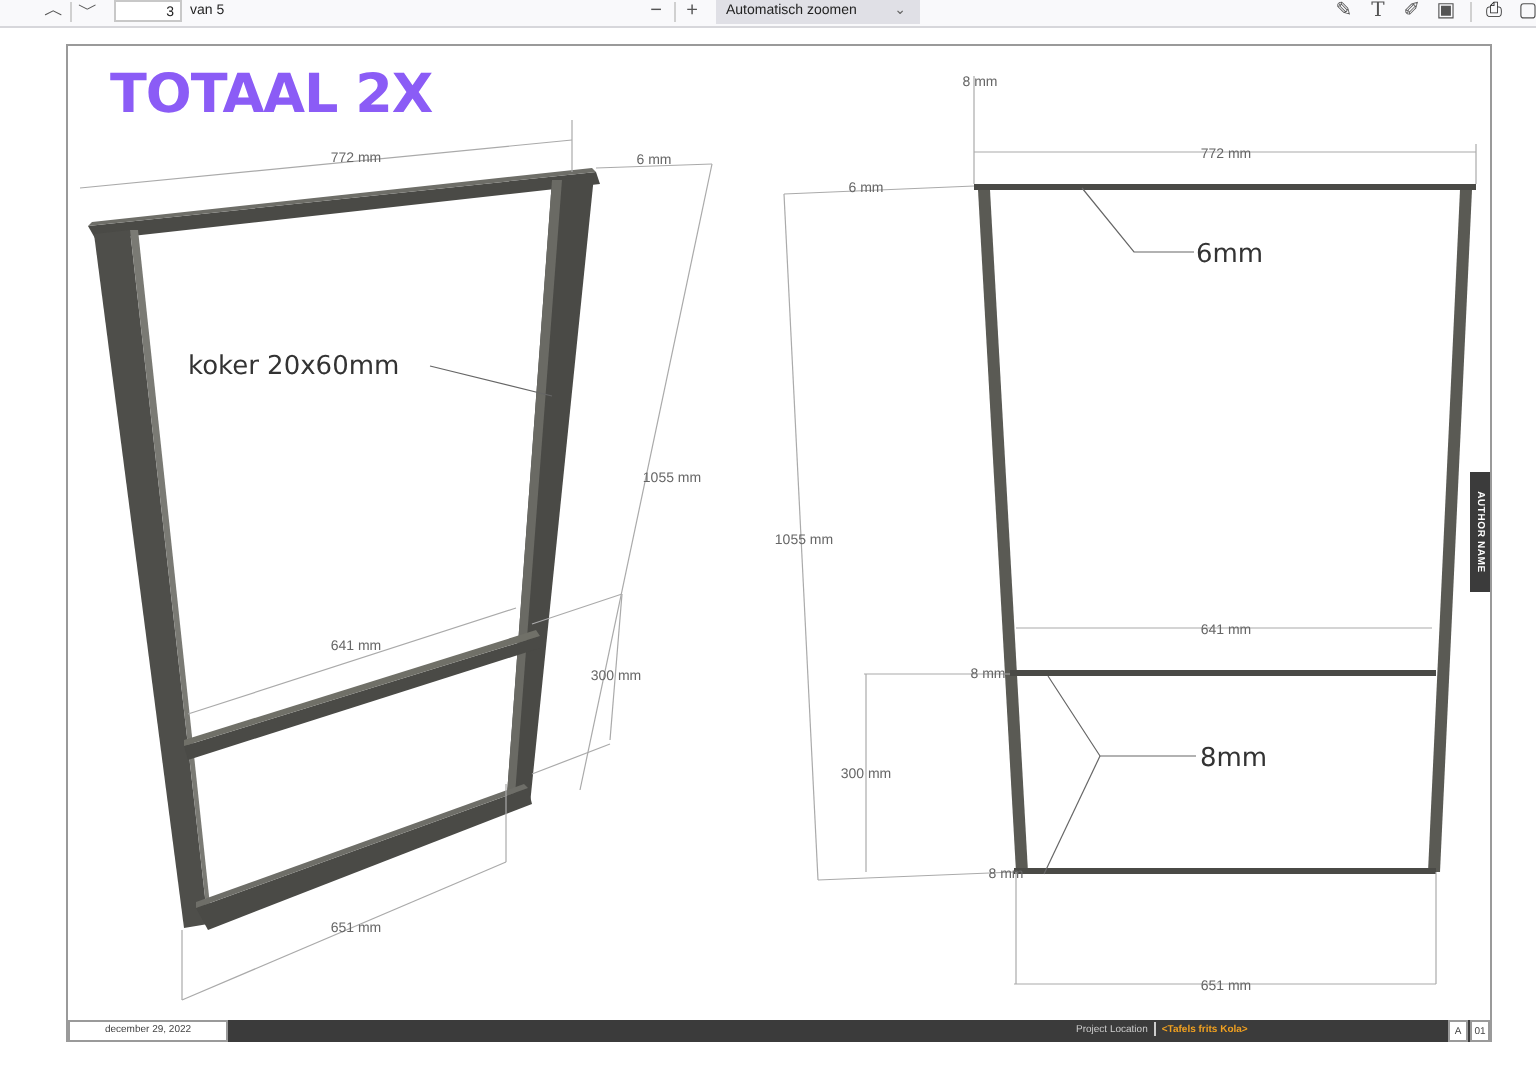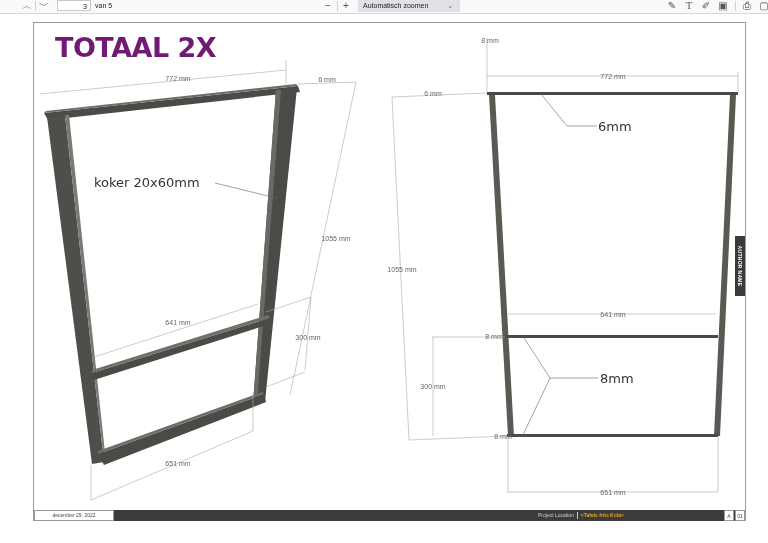--- a/index.html
+++ b/index.html
@@ -6,21 +6,21 @@
   body { width:768px; height:543px; background:#ffffff; position:relative; overflow:hidden; font-family:"Liberation Sans", sans-serif; }
   .toolbar { position:absolute; left:0; top:0; width:768px; height:13px; background:#f9f9fb; border-bottom:1px solid #d7d7db; }
   .tb-btn { position:absolute; top:0; height:12px; color:#555; font-size:10px; line-height:12px; text-align:center; }
   .tb-sep { position:absolute; top:1px; width:1px; height:10px; background:#d0d0d0; }
   .page-input { position:absolute; left:57px; top:0; width:34px; height:11px; border:1px solid #c8c8c8; background:#fff; font-size:7px; line-height:11px; text-align:right; padding-right:3px; box-sizing:border-box; color:#222; font-family:"Liberation Sans", sans-serif; }
   .page-count { position:absolute; left:95px; top:0; font-size:7px; line-height:12px; color:#222; }
   .zoom-select { position:absolute; left:358px; top:0; width:102px; height:12px; background:#e0e0e6; font-size:7px; line-height:12px; color:#222; padding-left:5px; box-sizing:border-box; }
   .zoom-select .chev { position:absolute; right:7px; top:0; font-size:7px; color:#666; }
   .viewer { position:absolute; left:0; top:14px; width:768px; height:529px; background:#ffffff; }
   .sheet { position:absolute; left:33px; top:22px; width:713px; height:499px; border:1px solid #9a9a9a; background:#fff; box-sizing:border-box; }
-  .title { position:absolute; left:55px; top:32px; font-family:"DejaVu Sans", sans-serif; font-weight:bold; font-size:27px; letter-spacing:-0.5px; color:#701a75; }
+  .title { position:absolute; left:55px; top:32px; font-family:"DejaVu Sans", sans-serif; font-weight:bold; font-size:27px; letter-spacing:-0.5px; color:#8b5cf6; }
   svg.drawing { position:absolute; left:0; top:0; }
   .dim { font-family:"Liberation Sans", sans-serif; font-size:7px; fill:#666; }
   .callout { font-family:"DejaVu Sans", sans-serif; font-size:13px; fill:#333; }
   .footer { position:absolute; left:34px; top:510px; width:711px; height:11px; background:#3b3b3b; }
   .footer-date { position:absolute; left:0; top:0; width:80px; height:11px; background:#fff; border:1px solid #9a9a9a; box-sizing:border-box; font-size:5px; line-height:9px; text-align:center; color:#444; }
   .footer-proj { position:absolute; left:504px; top:0; height:11px; font-size:5px; line-height:11px; color:#ccc; }
   .footer-proj .sep { display:inline-block; width:1px; height:7px; background:#ccc; margin:0 3px; vertical-align:middle; }
   .footer-proj .name { color:#f0a020; font-weight:bold; }
   .footer-rev { position:absolute; left:690px; top:0; width:10px; height:11px; background:#fff; font-size:5px; line-height:11px; text-align:center; color:#444; border:1px solid #9a9a9a; box-sizing:border-box; }
   .footer-sheet { position:absolute; left:701px; top:0; width:10px; height:11px; background:#fff; font-size:5px; line-height:11px; text-align:center; color:#444; border:1px solid #9a9a9a; box-sizing:border-box; }

